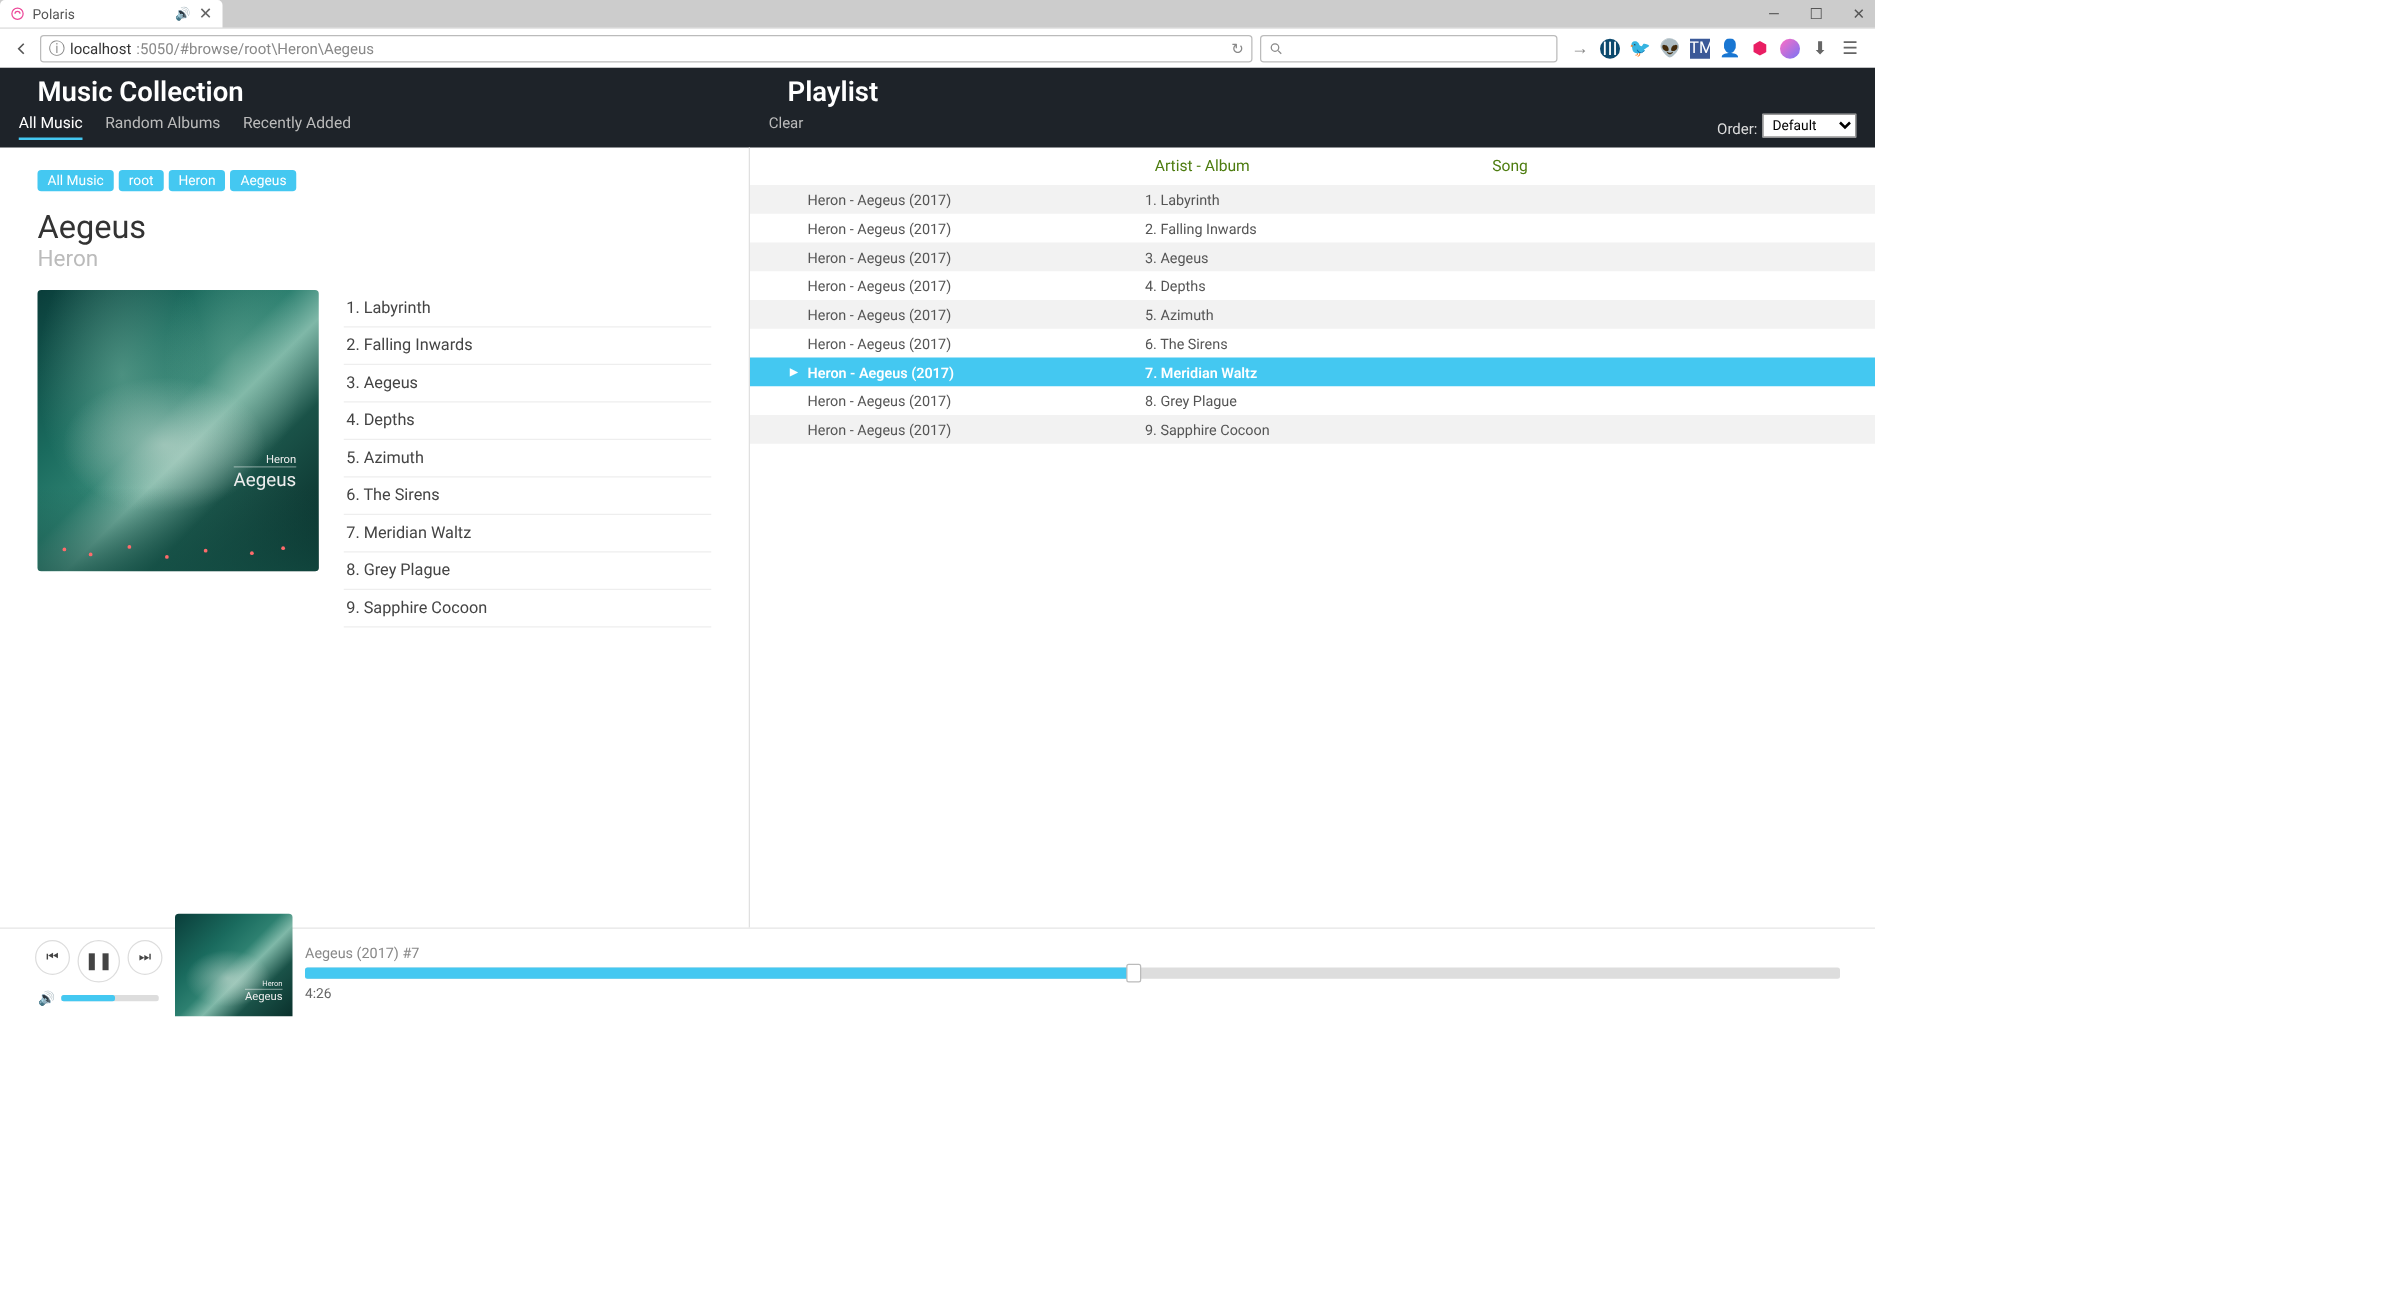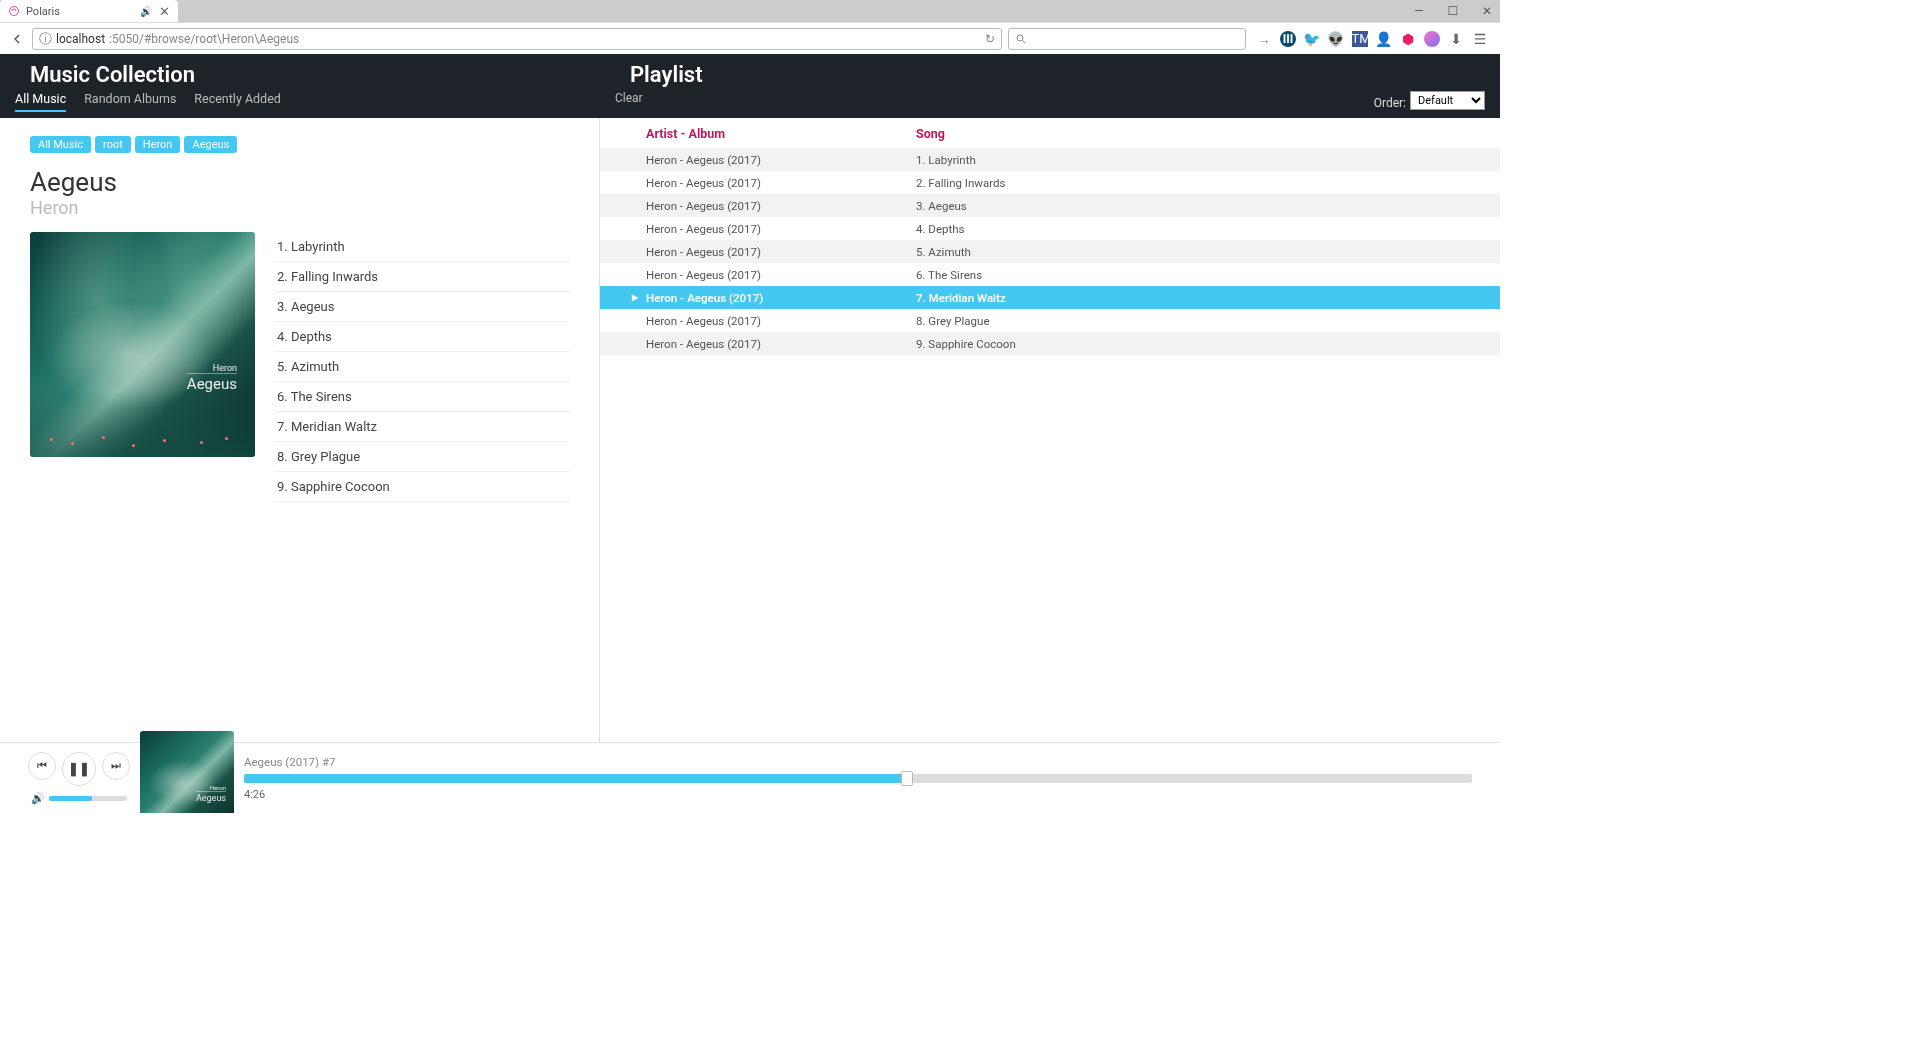--- a/index.html
+++ b/index.html
@@ -55,21 +55,21 @@
 .cover-text { position: absolute; right: 18px; top: 58%; color: #eee; text-align: right; z-index: 2; }
 .cover-text .a { font-size: 9px; }
 .cover-text .b { font-size: 15px; border-top: 1px solid rgba(255,255,255,0.4); padding-top: 1px; }
 .cover-dots { position: absolute; bottom: 8px; left: 10px; right: 10px; height: 20px; z-index: 2; }
 .cover-dots span { position: absolute; width: 3px; height: 3px; background: #ff6b6b; border-radius: 50%; }
 
 .track-list { flex: 1; }
 .track-list li { list-style: none; font-size: 13px; color: #444; padding: 7px 2px; border-bottom: 1px solid #eee; cursor: pointer; }
 
 
-.pl-header-row { display: flex; height: 30px; align-items: center; font-size: 12.5px; color: #be185d; font-weight: 700; padding-left: 46px; }
+.pl-header-row { display: flex; height: 30px; align-items: center; font-size: 12.5px; color: #4d7c0f; font-weight: 400; padding-left: 46px; justify-content: center; }
 .pl-col-artist { width: 270px; }
 .pl-row { display: flex; height: 23px; align-items: center; font-size: 11.5px; color: #555; padding-left: 46px; cursor: pointer; position: relative; }
 .pl-row:nth-child(odd) { background: #f2f2f2; }
 .pl-row.playing { background: #44c8f1; color: #fff; font-weight: 600; }
 .pl-row.playing::before { content: "▶"; position: absolute; left: 32px; font-size: 8px; }
 .pl-row .pl-col-artist { width: 270px; }
 
 
 .player-bar { height: 71px; border-top: 1px solid #e5e5e5; background: #fff; display: flex; align-items: center; padding: 0 28px; gap: 10px; }
 .transport { display: flex; align-items: center; gap: 6px; flex-direction: column; }
@@ -122,21 +122,21 @@
       <span class="reload">↻</span>
     </div>
     <div class="search-box">
       <svg viewBox="0 0 24 24" fill="none" stroke="currentColor" stroke-width="2">
           <circle cx="10" cy="10" r="6"></circle>
           <path d="M20 20l-5-5"></path>
         </svg>
     </div>
     <div class="ext-icons">
       <span style="color:#888">→</span>
-      <span style="background:#0c4a6e;color:#fff;border-radius:50%;font-size:12px;font-weight:bold">III</span>
+      <span style="background:#0c4a6e;color:#fff;border-radius:50%;font-size:15px;font-weight:normal">III</span>
       <span style="color:#1da1f2">🐦</span>
       <span style="color:#ff4500">👽</span>
       <span style="background:#3b5998;color:#fff;font-size:13px">HTML</span>
       <span style="color:#4a90d9">👤</span>
       <span style="color:#e91e63">⬢</span>
       <span style="background:linear-gradient(135deg,#ff6ec4,#7873f5);border-radius:50%"></span>
       <span style="color:#666">⬇</span>
       <span class="hamburger">☰</span>
     </div>
   </div>

